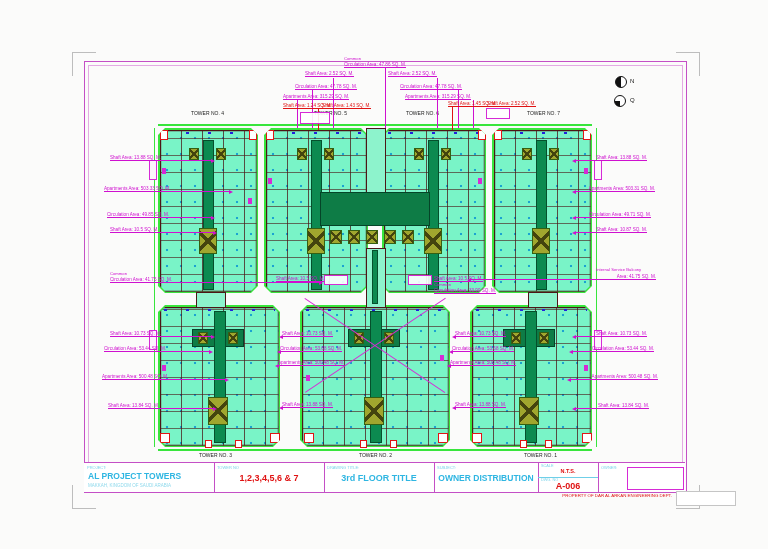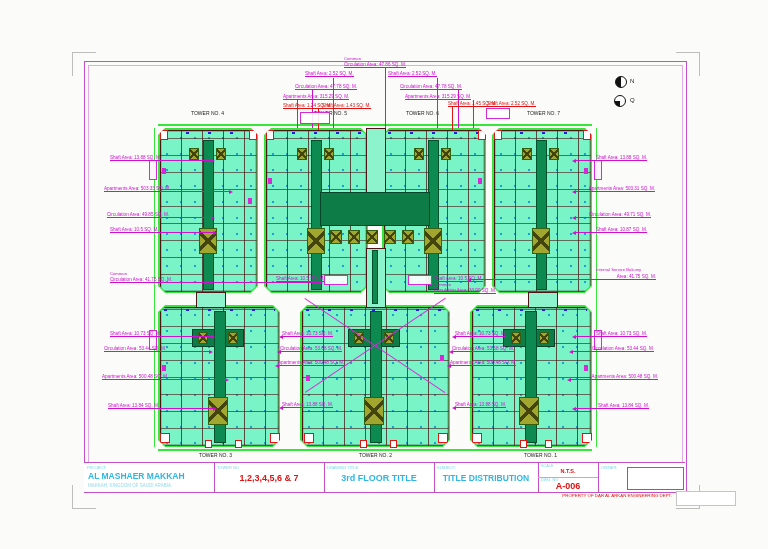--- a/index.html
+++ b/index.html
@@ -270,31 +270,31 @@
   <div class="an un arl" style="left:282px;top:402px;">Shaft Area: 13.88 SQ. M.</div>
 
   <div class="tb">
     <div class="tbd" style="left:130px;"></div>
     <div class="tbd" style="left:240px;"></div>
     <div class="tbd" style="left:350px;"></div>
     <div class="tbd" style="left:454px;"></div>
     <div class="tbd" style="left:514px;"></div>
 
     <div class="tbl" style="left:3px;top:2px;">PROJECT:</div>
-    <div class="tbv" style="left:4px;top:8px;font-size:8.5px;">AL MASHAER MAKKAH</div>
+    <div class="tbv" style="left:4px;top:8px;font-size:8.5px;">AL PROJECT TOWERS</div>
     <div class="tbl" style="left:4px;top:20px;font-size:4.5px;color:#8ed9ec;">MAKKAH, KINGDOM OF SAUDI ARABIA</div>
 
     <div class="tbl" style="left:133px;top:2px;">TOWER NO</div>
     <div class="tbv tbr" style="left:130px;top:10px;width:110px;text-align:center;font-size:9px;">1,2,3,4,5,6 &amp; 7</div>
 
     <div class="tbl" style="left:243px;top:2px;">DRAWING TITLE:</div>
     <div class="tbv" style="left:240px;top:10px;width:110px;text-align:center;font-size:9px;">3rd FLOOR TITLE</div>
 
     <div class="tbl" style="left:353px;top:2px;">SUBJECT:</div>
-    <div class="tbv" style="left:350px;top:10px;width:104px;text-align:center;font-size:8.5px;">TITLE DISTRIBUTION</div>
+    <div class="tbv" style="left:350px;top:10px;width:104px;text-align:center;font-size:8.5px;">OWNER DISTRIBUTION</div>
 
     <div class="tbl" style="left:457px;top:1px;font-size:3.8px;">SCALE</div>
     <div class="tbv tbr" style="left:454px;top:5px;width:60px;text-align:center;font-size:5.5px;">N.T.S.</div>
     <div class="cyl" style="left:454px;top:14px;width:60px;"></div>
     <div class="tbl" style="left:457px;top:15px;font-size:3.8px;">DWG. NO</div>
     <div class="tbv tbr" style="left:454px;top:18px;width:60px;text-align:center;font-size:9px;">A-006</div>
 
     <div class="tbl" style="left:517px;top:2px;">OWNER:</div>
     <div class="mgb" style="left:543px;top:4px;width:55px;height:21px;"></div>
   </div>

